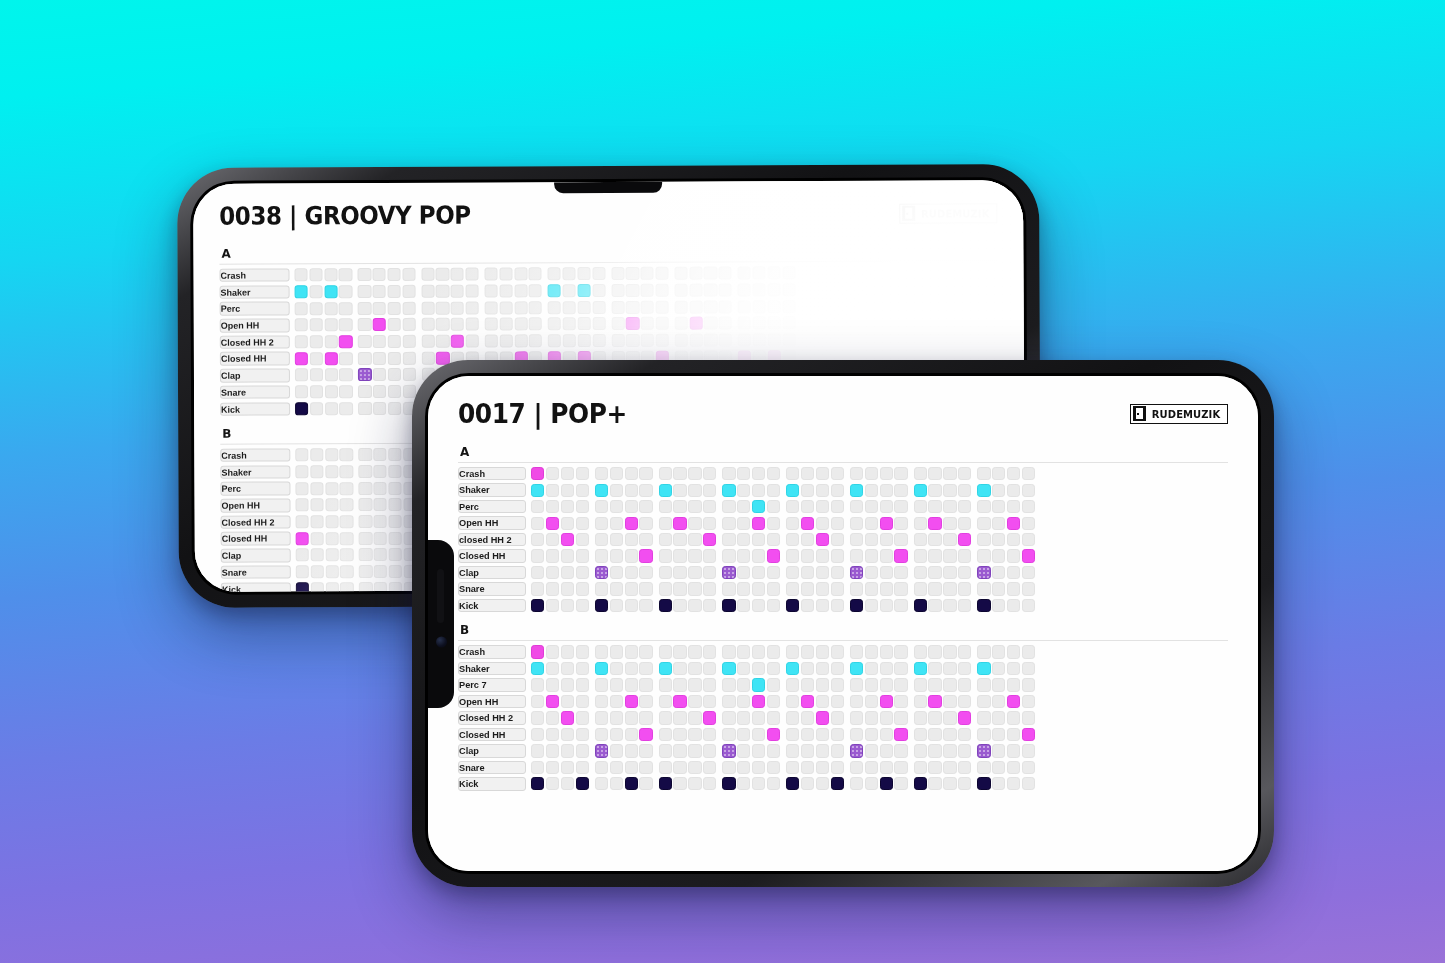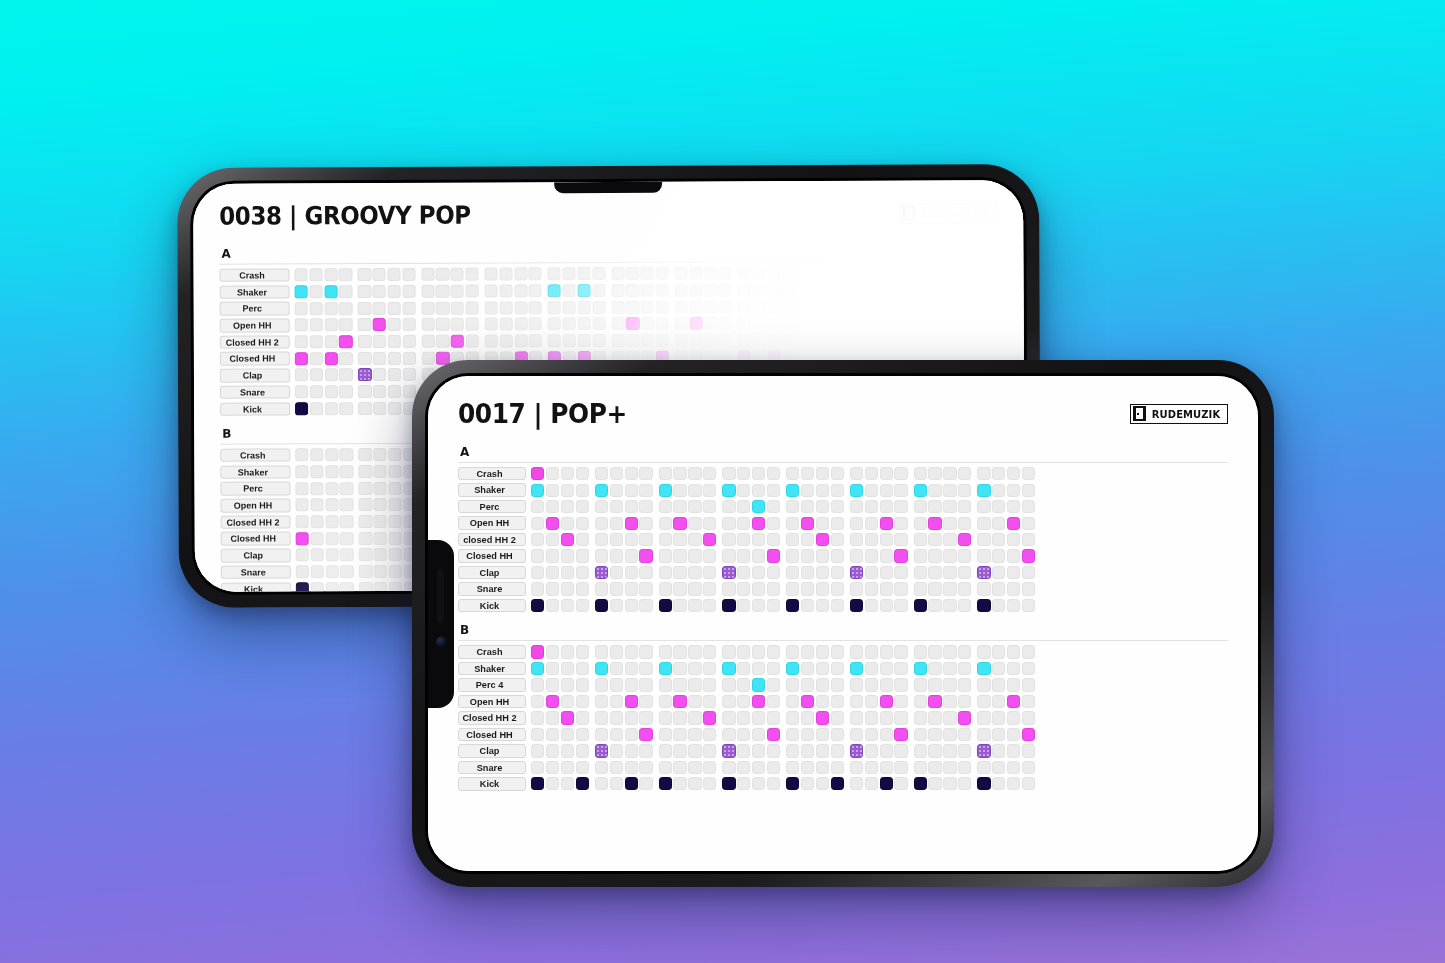--- a/index.html
+++ b/index.html
@@ -185,21 +185,21 @@
     display: flex;
     align-items: center;
     height: 15.4px;
     margin-bottom: 1.1px;
   }
   .row-label {
     flex: none;
     width: 68px;
     height: 13.4px;
     line-height: 13.4px;
-    text-align: center;
+    text-align: left;
     padding-right: 5px;
     font-size: 9.2px;
     font-weight: bold;
     color: #1b1b1b;
     background: #f1f1f1;
     border: 1px solid #d8d8d8;
     border-radius: 3px;
     white-space: nowrap;
     overflow: hidden;
     font-family: "Liberation Sans", sans-serif;
@@ -1370,21 +1370,21 @@
                     <div class="cell"></div>
                     <div class="cell"></div>
                     <div class="cell"></div>
                     <div class="cell gap on-shaker"></div>
                     <div class="cell"></div>
                     <div class="cell"></div>
                     <div class="cell"></div>
                   </div>
                 </div>
                 <div class="row">
-                  <div class="row-label">Perc 4</div>
+                  <div class="row-label">Perc 7</div>
                   <div class="steps">
                     <div class="cell"></div>
                     <div class="cell"></div>
                     <div class="cell"></div>
                     <div class="cell"></div>
                     <div class="cell gap"></div>
                     <div class="cell"></div>
                     <div class="cell"></div>
                     <div class="cell"></div>
                     <div class="cell gap"></div>

